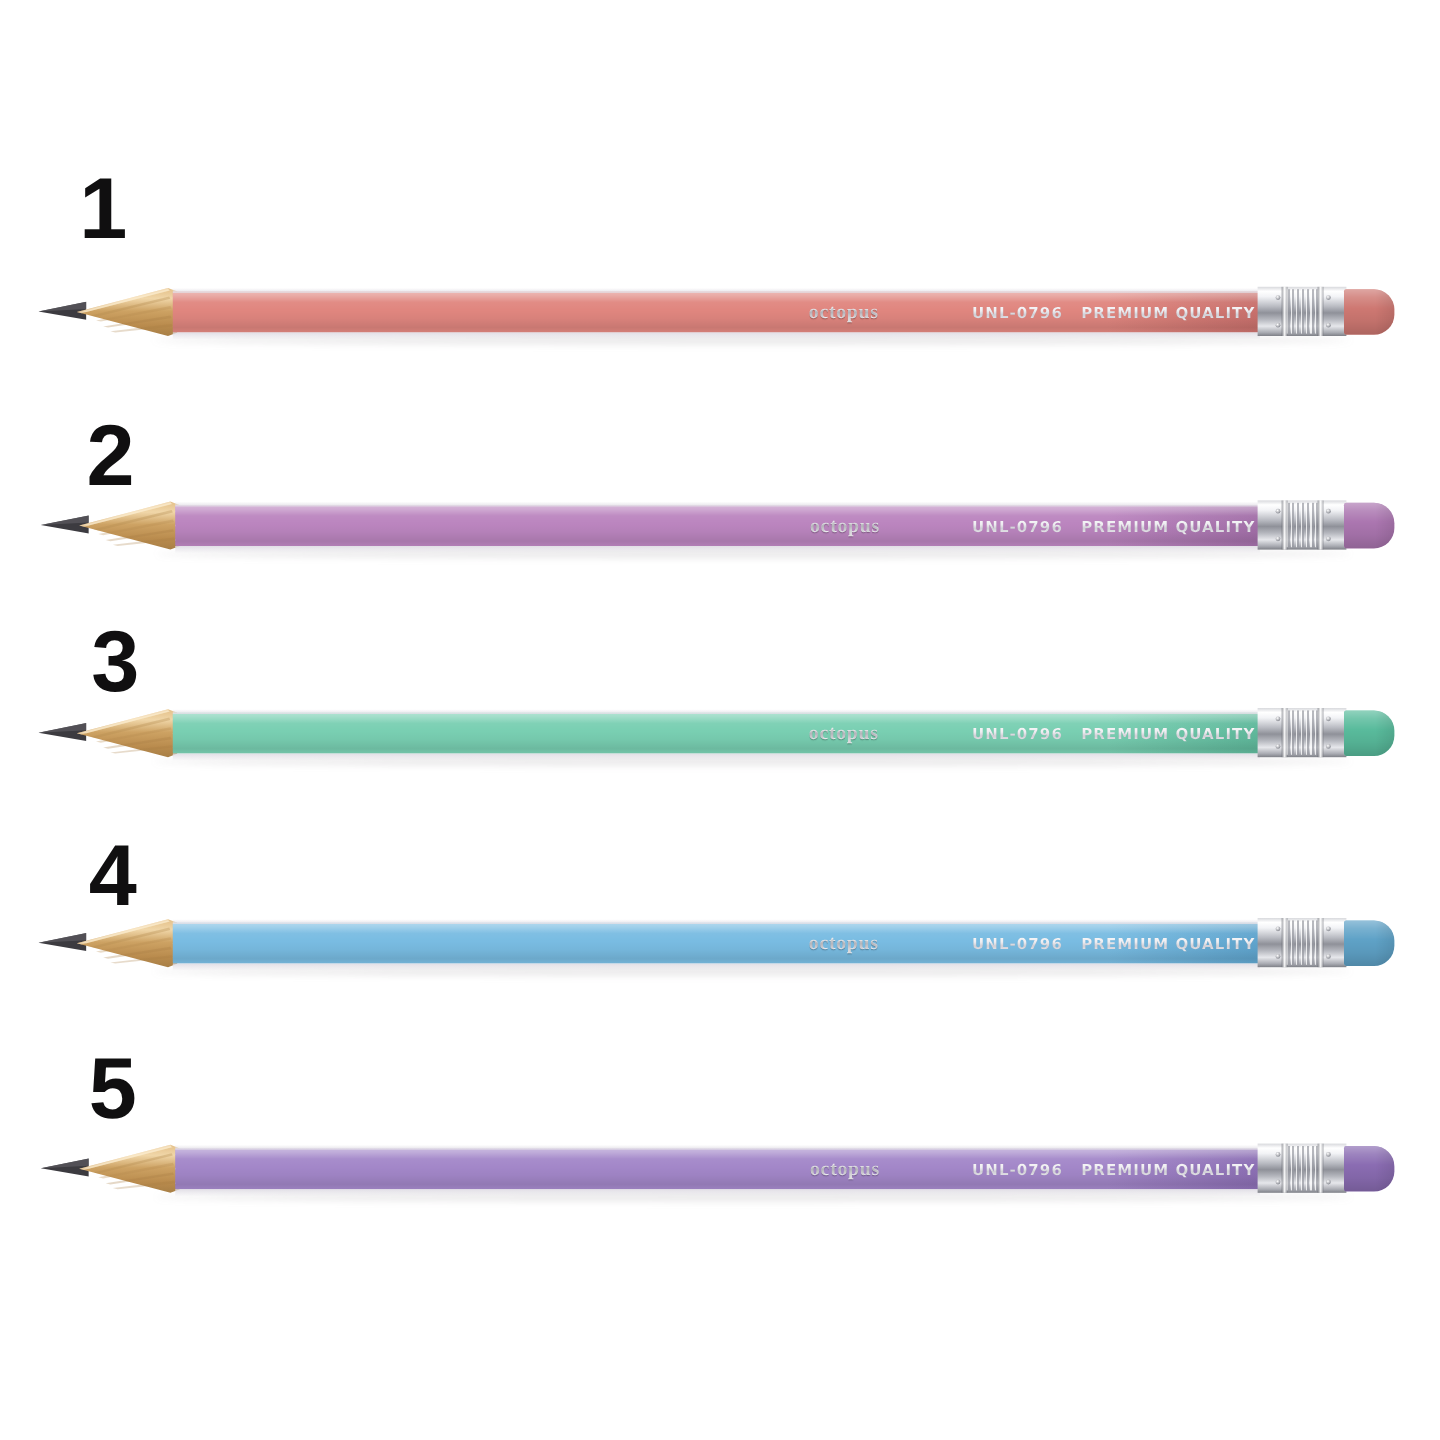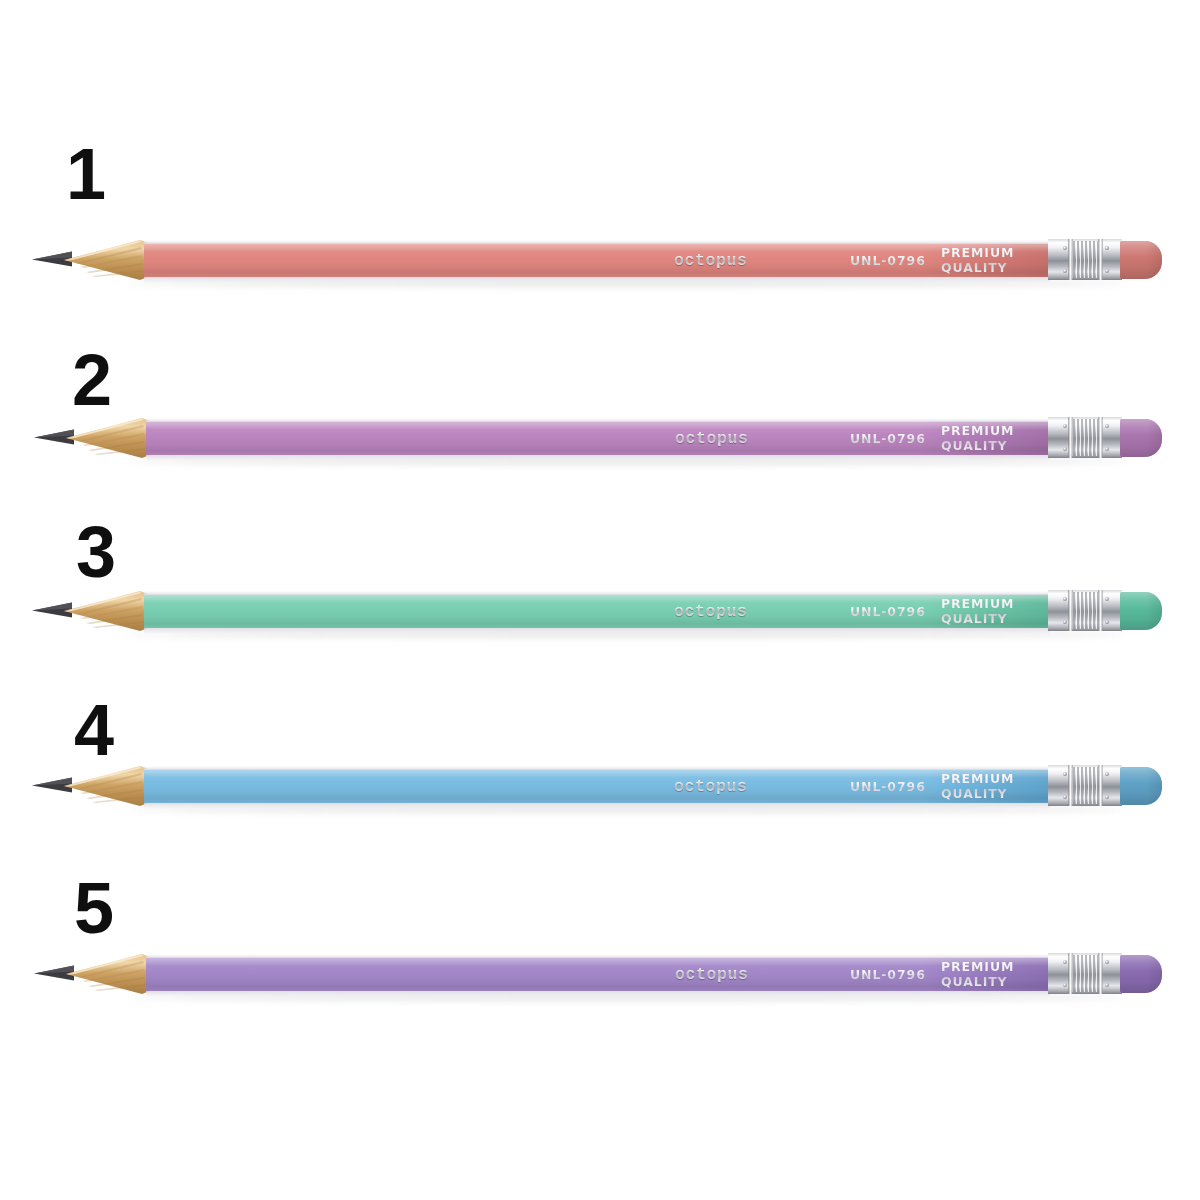--- a/index.html
+++ b/index.html
@@ -121,21 +121,21 @@
     top: 3px;
     height: 34px;
     left: 0; right: 0;
     display: flex;
     align-items: center;
     pointer-events: none;
     z-index: 4;
   }
   .brand {
     position: absolute;
-    font-family: Liberation Mono, monospace;
+    font-family: Liberation Serif, serif;
     font-weight: bold;
     font-size: 16.5px;
     letter-spacing: 0.6px;
     background: linear-gradient(to bottom,
        #ffffff 0%, #f4f4f6 28%, #c9c8cf 52%, #ebeaef 72%, #ffffff 100%);
     -webkit-background-clip: text;
     background-clip: text;
     color: transparent;
     text-shadow: 0 1px 0 rgba(0,0,0,0.10);
     filter: drop-shadow(0px 1px 0.6px rgba(0,0,0,0.16));
@@ -145,21 +145,20 @@
     font-family: "DejaVu Sans", sans-serif;
     font-weight: bold;
     font-size: 12.5px;
     letter-spacing: 0.9px;
     background: linear-gradient(to bottom,
        #fbfbfc 0%, #eeedf1 40%, #cfced5 62%, #f2f1f5 100%);
     -webkit-background-clip: text;
     background-clip: text;
     color: transparent;
     filter: drop-shadow(0px 0.7px 0.5px rgba(0,0,0,0.14));
-    margin-left: 40px;
   }
 
   
   .ferrule {
     position: absolute;
     top: 2px;
     width: 74px;
     height: 44px;
   }
   .ferrule .band {

